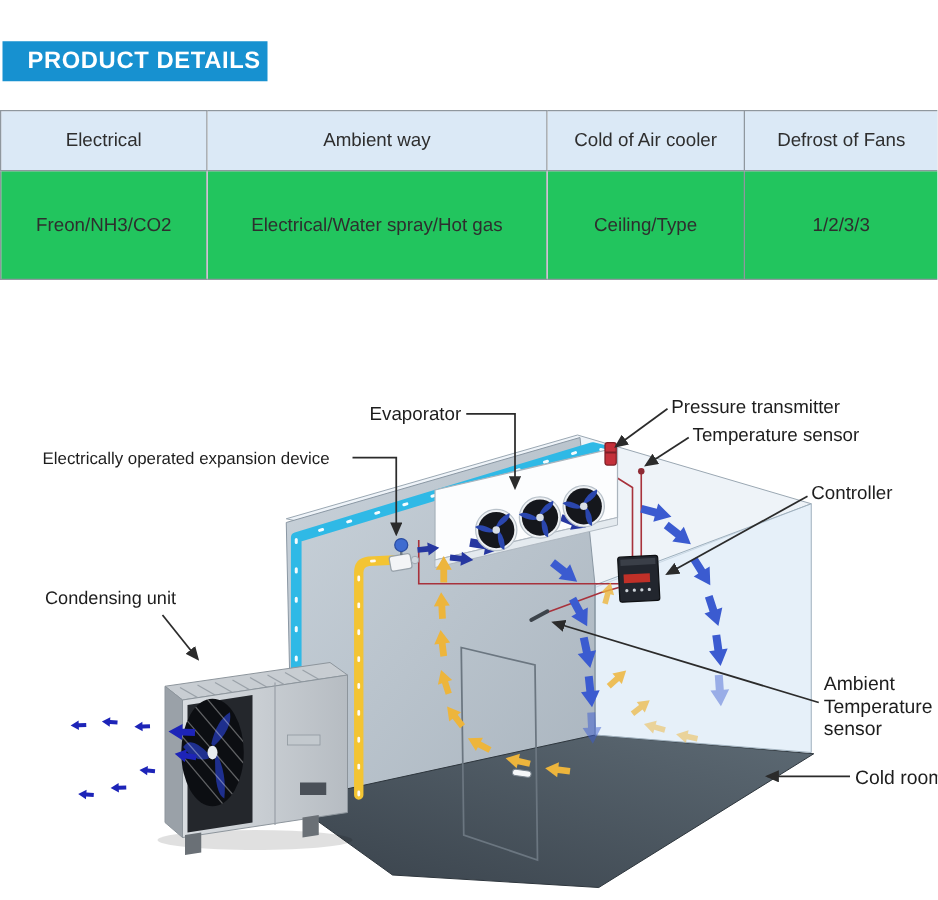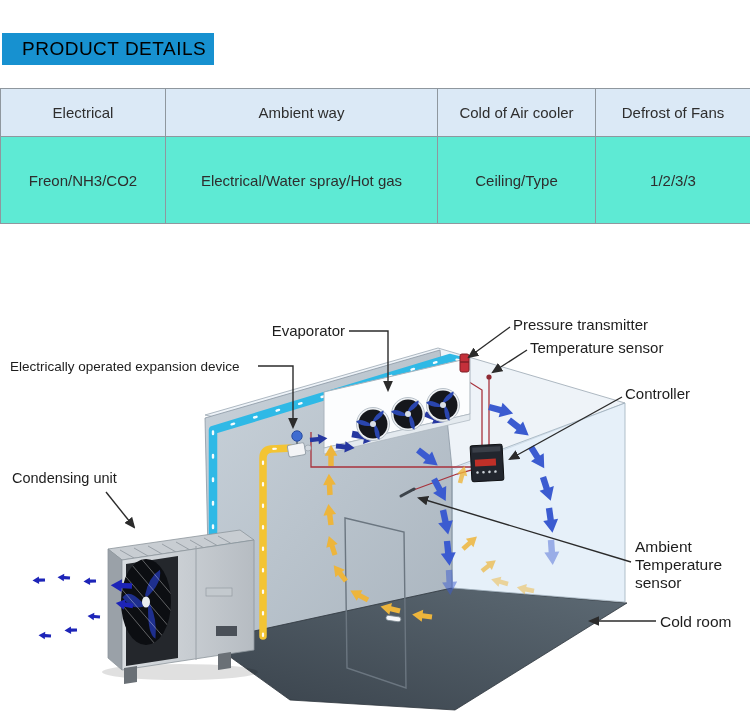--- a/index.html
+++ b/index.html
@@ -1,30 +1,30 @@
 <!DOCTYPE html>
 <html><head>
 <meta charset="utf-8">
 <style>
   html,body{margin:0;padding:0;background:#ffffff;}
   .stage{position:relative;width:750px;height:720px;background:#fff;overflow:hidden;
          font-family:"Liberation Sans", sans-serif;}
   
   .banner{position:absolute;left:2px;top:33px;width:212px;height:32px;background:#1791d0;
           box-sizing:border-box;padding-left:20px;display:flex;align-items:center;}
-  .banner span{color:#000000;font-weight:normal;font-size:19px;letter-spacing:.5px;white-space:nowrap;}
+  .banner span{color:#ffffff;font-weight:bold;font-size:19px;letter-spacing:.5px;white-space:nowrap;}
   
   .spec-table{position:absolute;left:0;top:88px;width:750px;}
   table{width:100%;border-collapse:collapse;table-layout:fixed;}
   th,td{border:1px solid #8f979e;text-align:center;vertical-align:middle;
         font-size:15px;color:#2e2e2e;overflow:hidden;}
   th{background:#dbe9f6;height:45px;font-weight:normal;}
-  td{background:#5eead4;height:84px;}
+  td{background:#22c55e;height:84px;}
   
-  .diagram{position:absolute;left:0;top:220px;width:614px;height:500px;}
+  .diagram{position:absolute;left:0;top:220px;width:614px;height:500px;padding-left:24px;}
   svg text{font-family:"Liberation Sans", sans-serif;fill:#1d1d1d;}
   .lbl{font-size:15px;}
   .lbl-sm{font-size:13.5px;}
   .lbl-md{font-size:14.5px;}
   .lbl-lg{font-size:15.5px;}
   .leader{stroke:#2b2b2b;stroke-width:1.4;fill:none;}
 </style>
 </head>
 <body>
 

